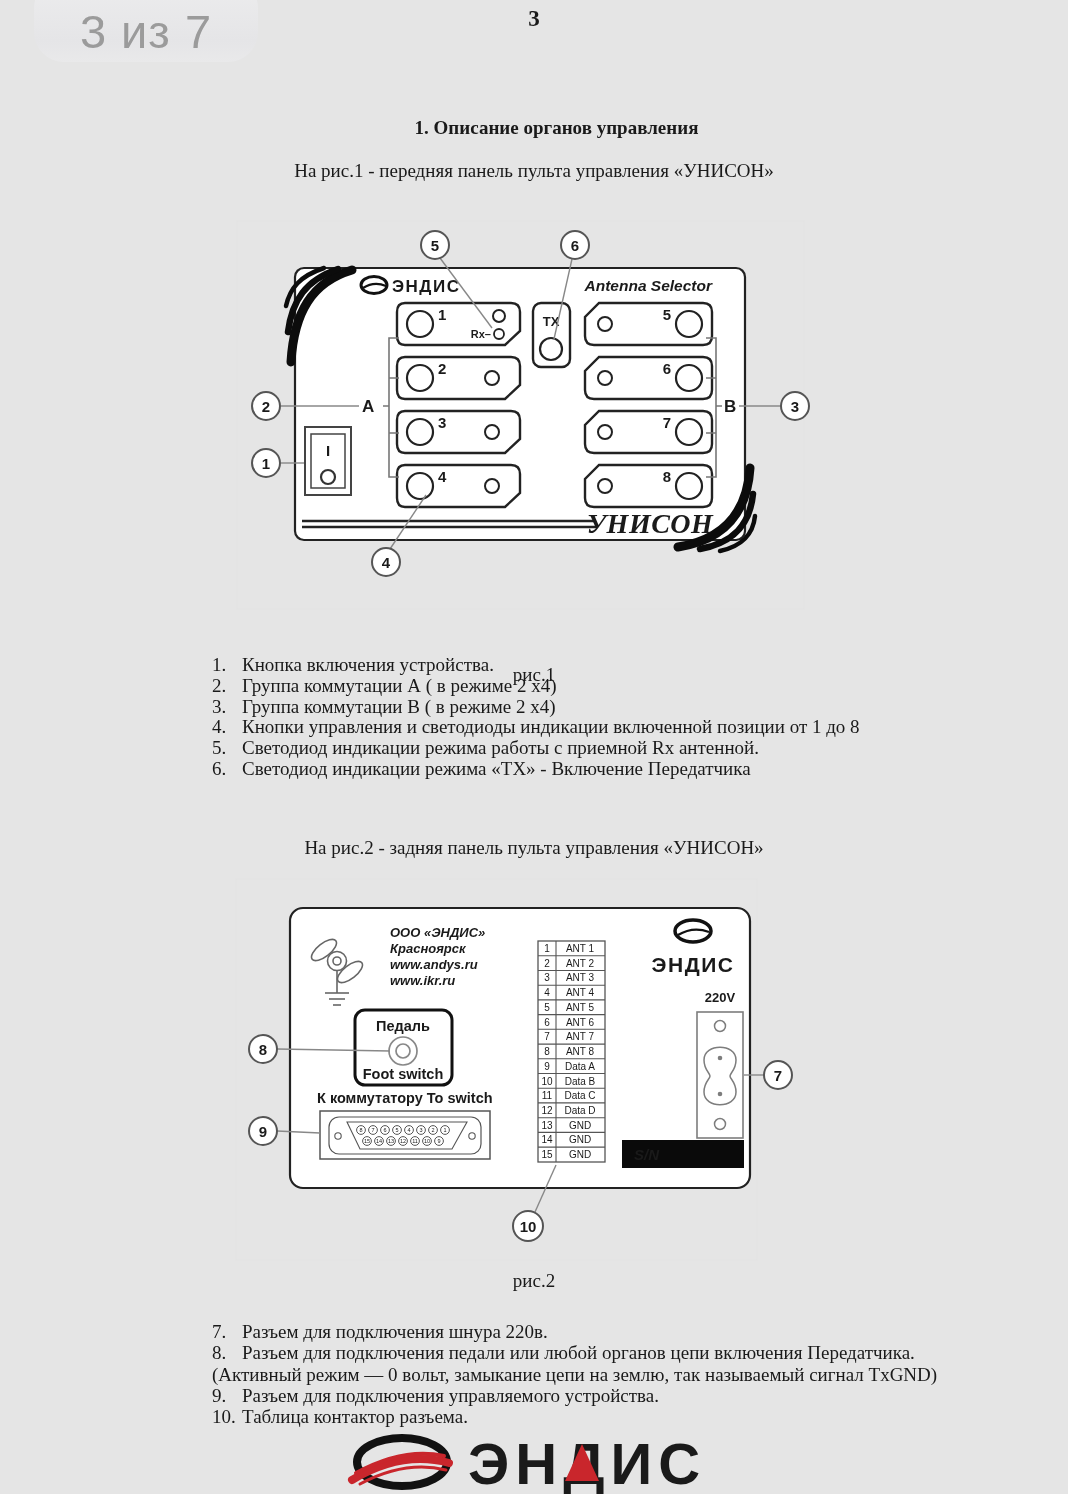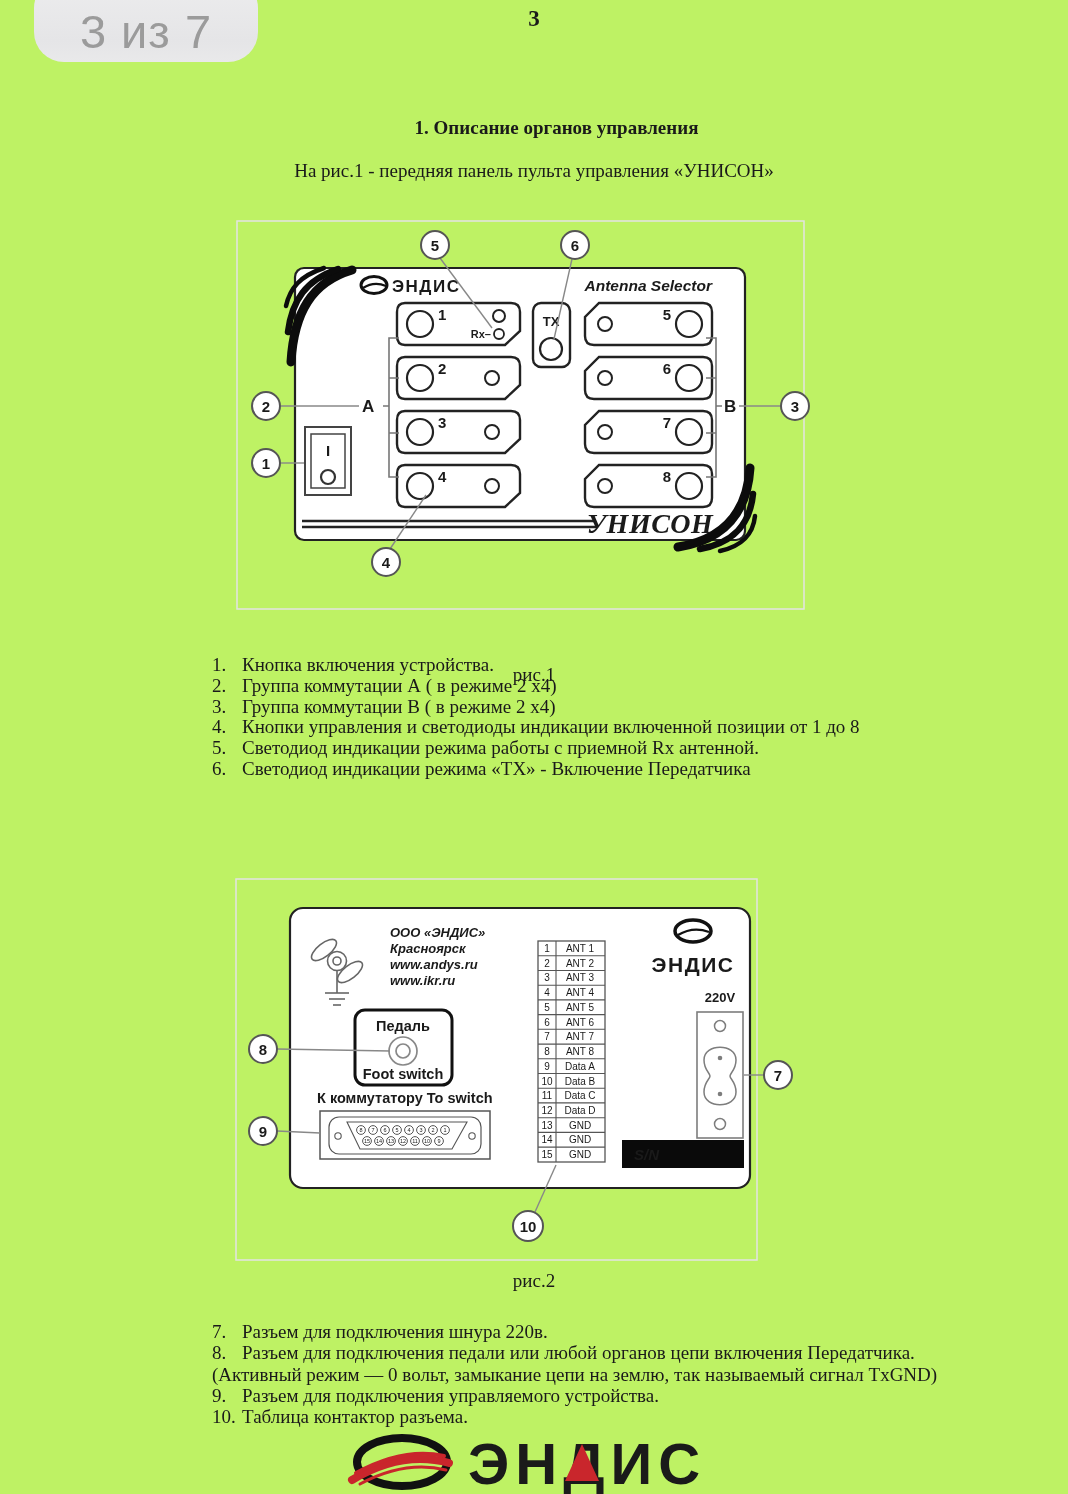--- a/index.html
+++ b/index.html
@@ -1,16 +1,16 @@
 <!DOCTYPE html>
 <html><head>
 <meta charset="utf-8">
 <style>
   html,body{margin:0;padding:0;background:#fff;}
-  .page{position:relative;width:1068px;height:1494px;background:#bef264;overflow:hidden;
+  .page{position:relative;width:1068px;height:1494px;background:#e5e5e5;overflow:hidden;
         font-family:"Liberation Serif",serif;color:#1a1a1a;}
   .abs{position:absolute;}
   .center{left:0;right:0;text-align:center;}
   .badge{left:34px;top:-22px;width:224px;height:84px;border-radius:30px;
          background:linear-gradient(180deg,#ededee 0%,#e5e5e7 75%,#e9e9ea 100%);
          font-family:"Liberation Sans",sans-serif;font-size:47px;color:#9b9b9b;
          text-align:center;line-height:108px;letter-spacing:1px;}
   .pageno{top:6px;font-size:23px;font-weight:bold;}
   .title{top:60px;font-size:29px;font-weight:bold;letter-spacing:0.3px;}
   .section{top:117px;font-size:19px;font-weight:bold;margin-left:45px;}
@@ -176,20 +176,21 @@
     <div class="li">
         <span class="n">5.</span>
         <span class="t">Светодиод индикации режима работы с приемной  Rx антенной.</span>
       </div>
     <div class="li">
         <span class="n">6.</span>
         <span class="t">Светодиод индикации режима «ТХ» - Включение Передатчика</span>
       </div>
   </div>
 
+  <div class="abs center intro2">На рис.2  -  задняя панель пульта управления «УНИСОН»</div>
 
   <svg class="abs" style="left:228px;top:875px" width="600" height="395" viewBox="228 875 600 395">
     <rect x="236" y="879" width="521" height="381" fill="none" stroke="#e3e3e3" stroke-width="1.5"></rect>
     <rect x="290" y="908" width="460" height="280" rx="13" fill="#fff" stroke="#222" stroke-width="2.2"></rect>
 
     <g stroke="#666" stroke-width="1.6" fill="none">
       <ellipse cx="324" cy="950" rx="15" ry="6.5" transform="rotate(-38 324 950)"></ellipse>
       <ellipse cx="350" cy="972" rx="15" ry="6.5" transform="rotate(-38 350 972)"></ellipse>
       <circle cx="337" cy="961" r="9.5"></circle>
       <circle cx="337" cy="961" r="4"></circle>

